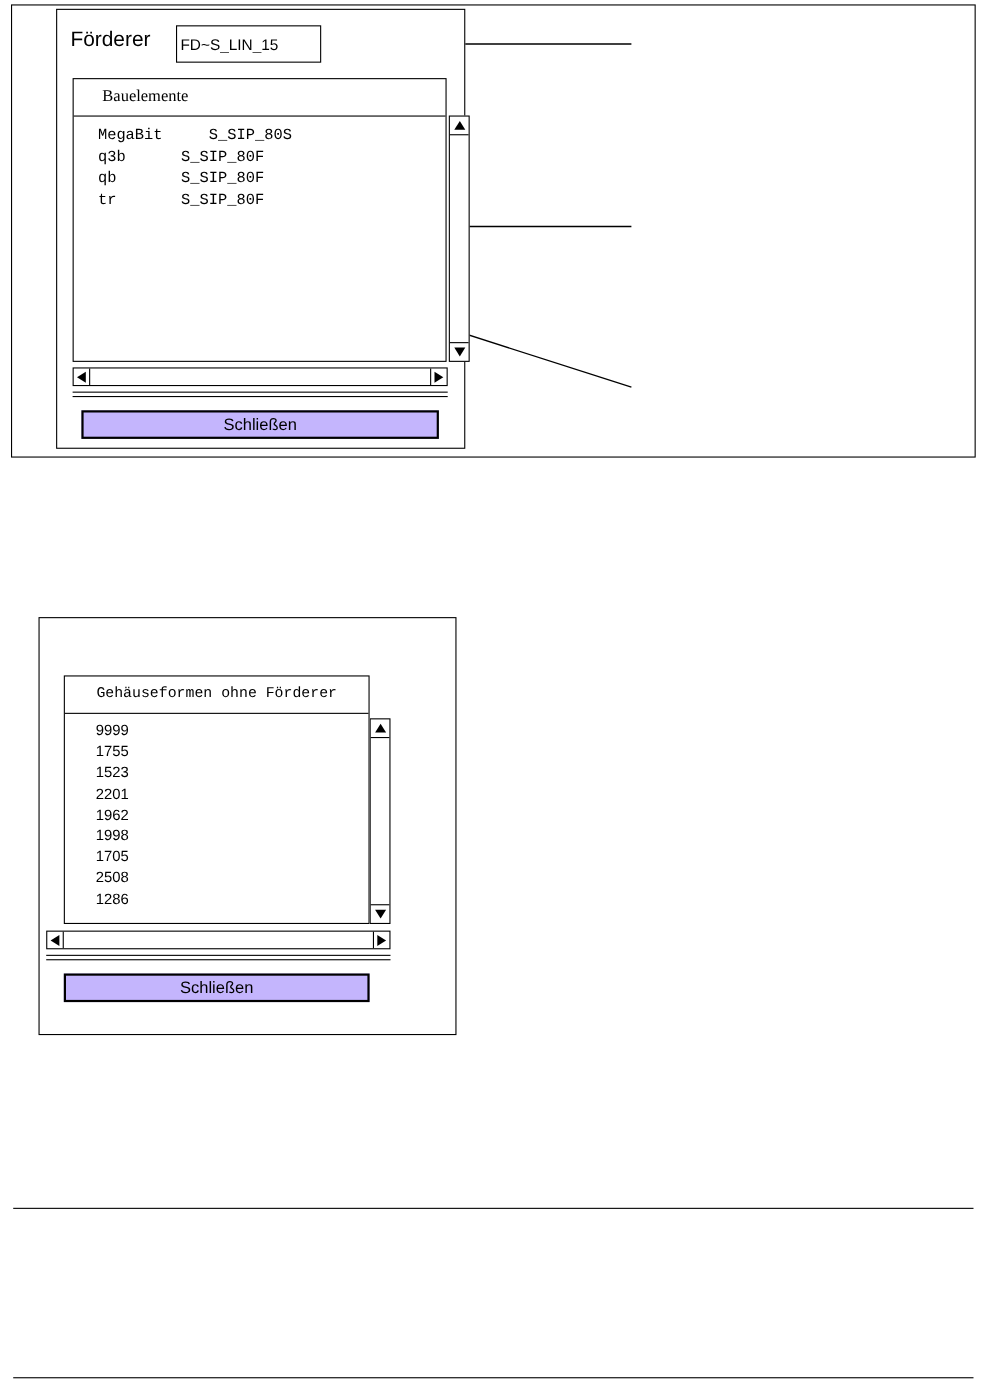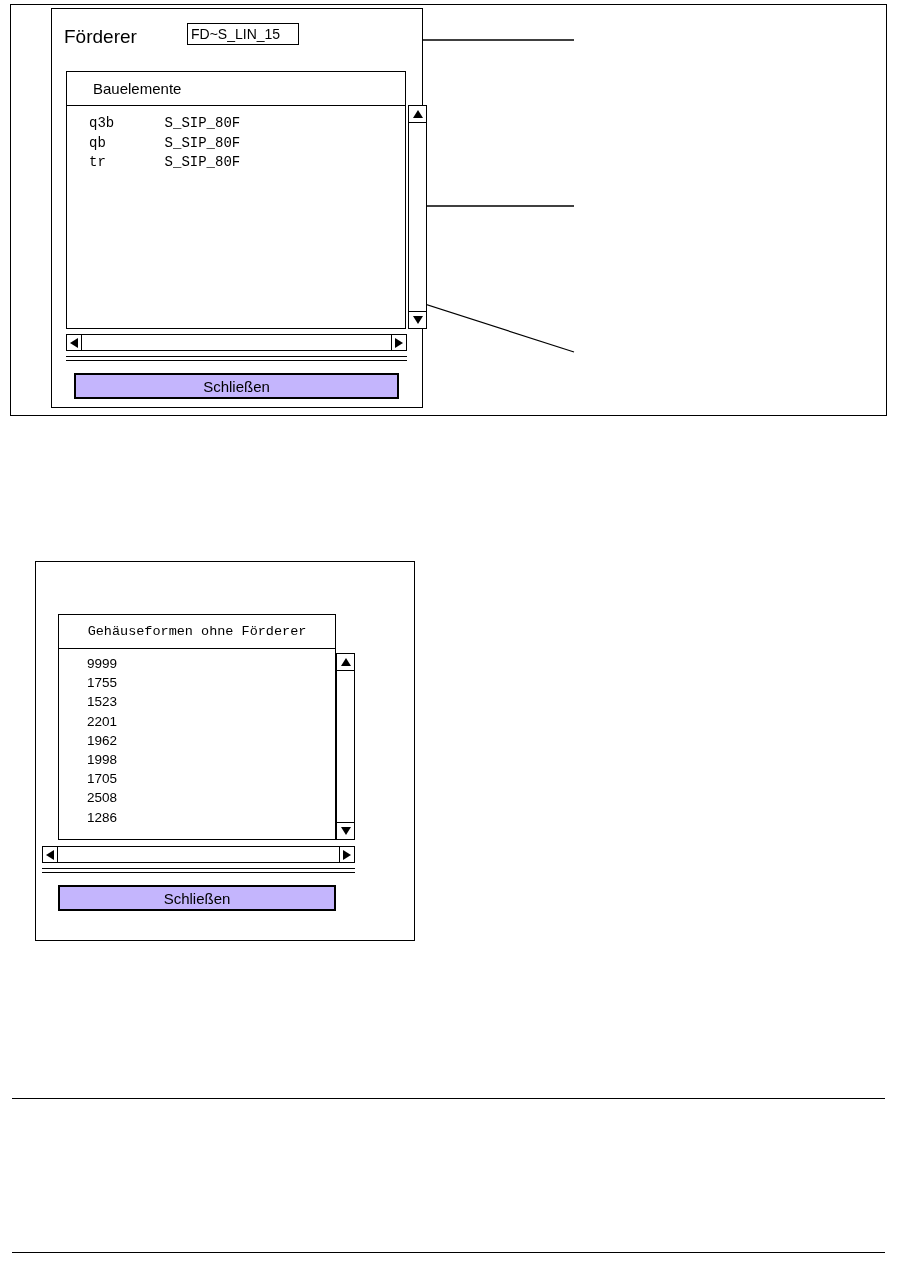--- a/index.html
+++ b/index.html
@@ -50,30 +50,30 @@
   .field-label {
     position: absolute;
     left: 0;
     top: 3px;
     font-size: 19px;
     font-family: "Liberation Sans", sans-serif;
     white-space: nowrap;
   }
   .field-input {
     position: absolute;
-    left: 123px;
+    left: 96px;
     top: 0;
-    width: 112px;
+    width: 132px;
     height: 22px;
     border: 1px solid #000000;
     box-sizing: border-box;
     background: #ffffff;
     font-family: "Liberation Sans", sans-serif;
     font-size: 14px;
-    padding: 4px 3px;
+    padding: 16px 3px;
     line-height: 20px;
     color: #000;
   }
 
   
   .panel1 {
     position: absolute;
     left: 14px;
     top: 62px;
     width: 340px;
@@ -83,21 +83,21 @@
     background: #ffffff;
   }
   .panel-title {
     position: absolute;
     left: 0;
     top: 0;
     width: 100%;
     height: 34px;
     border-bottom: 1px solid #000000;
     box-sizing: border-box;
-    font-family: Liberation Sans, sans-serif;
+    font-family: Liberation Serif, serif;
     font-size: 15px;
     display: flex;
     align-items: center;
     padding-left: 26px;
     box-sizing: border-box;
     white-space: nowrap;
   }
   .list-area {
     position: absolute;
     left: 0;
@@ -290,20 +290,21 @@
   <div class="dialog1">
 
     <div class="field-row">
       <span class="field-label">Förderer</span>
       <input class="field-input" type="text" value="FD~S_LIN_15" style="">
     </div>
 
     <div class="panel1">
       <div class="panel-title">Bauelemente</div>
       <div class="list-area">
+        <div class="list-line">MegaBit     S_SIP_80S</div>
         <div class="list-line">q3b      S_SIP_80F</div>
         <div class="list-line">qb       S_SIP_80F</div>
         <div class="list-line">tr       S_SIP_80F</div>
       </div>
     </div>
 
     <div class="vscroll" style="left:356px; top:96px; width:19px; height:224px;">
       <div class="arrow-up">
           <span class="tri tri-up"></span>
         </div>

